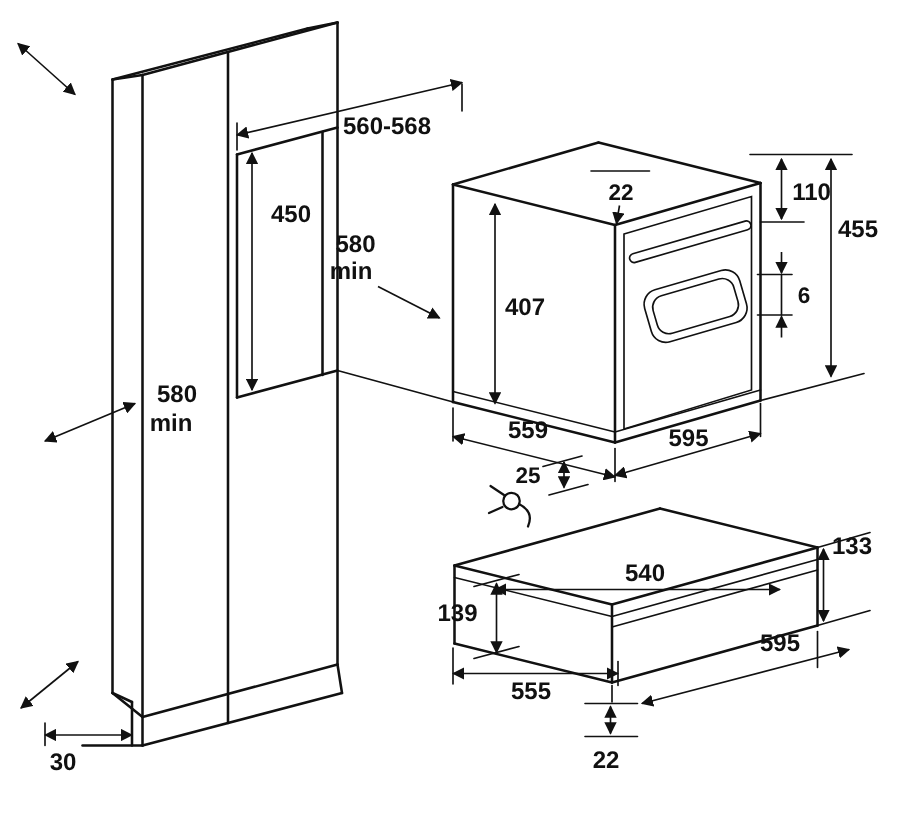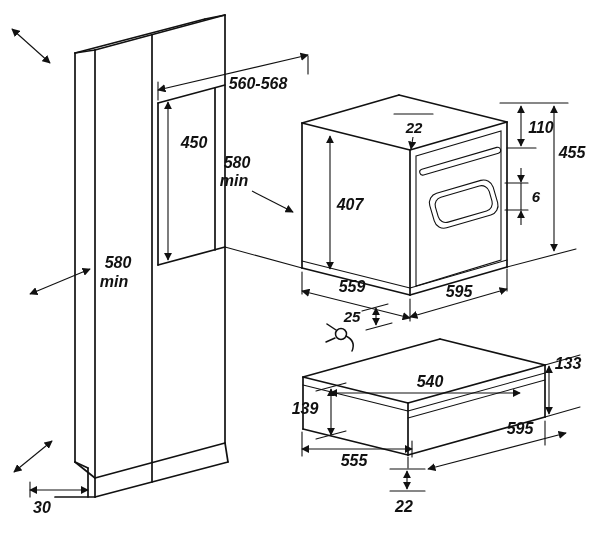--- a/index.html
+++ b/index.html
@@ -1,16 +1,16 @@
 <!DOCTYPE html>
 <html><head>
 <meta charset="utf-8">
 <style>
   html,body{margin:0;padding:0;background:#fff;}
-  .stage{width:612px;height:545px;background:#ffffff;position:relative;overflow:hidden;font-style:italic;}
+  .stage{width:612px;height:545px;background:#ffffff;position:relative;overflow:hidden;}
   svg{display:block;}
   .s{stroke:#111;stroke-width:1.7;fill:none;stroke-linecap:round;}
   .t{stroke:#111;stroke-width:1.1;fill:none;stroke-linecap:round;}
   .d{stroke:#111;stroke-width:1.1;fill:none;}
   .lbl{font-family:"Liberation Sans",sans-serif;font-weight:bold;font-size:16px;fill:#111;}
   .lbl.small{font-size:15px;}
 </style>
 </head>
 <body>
 

